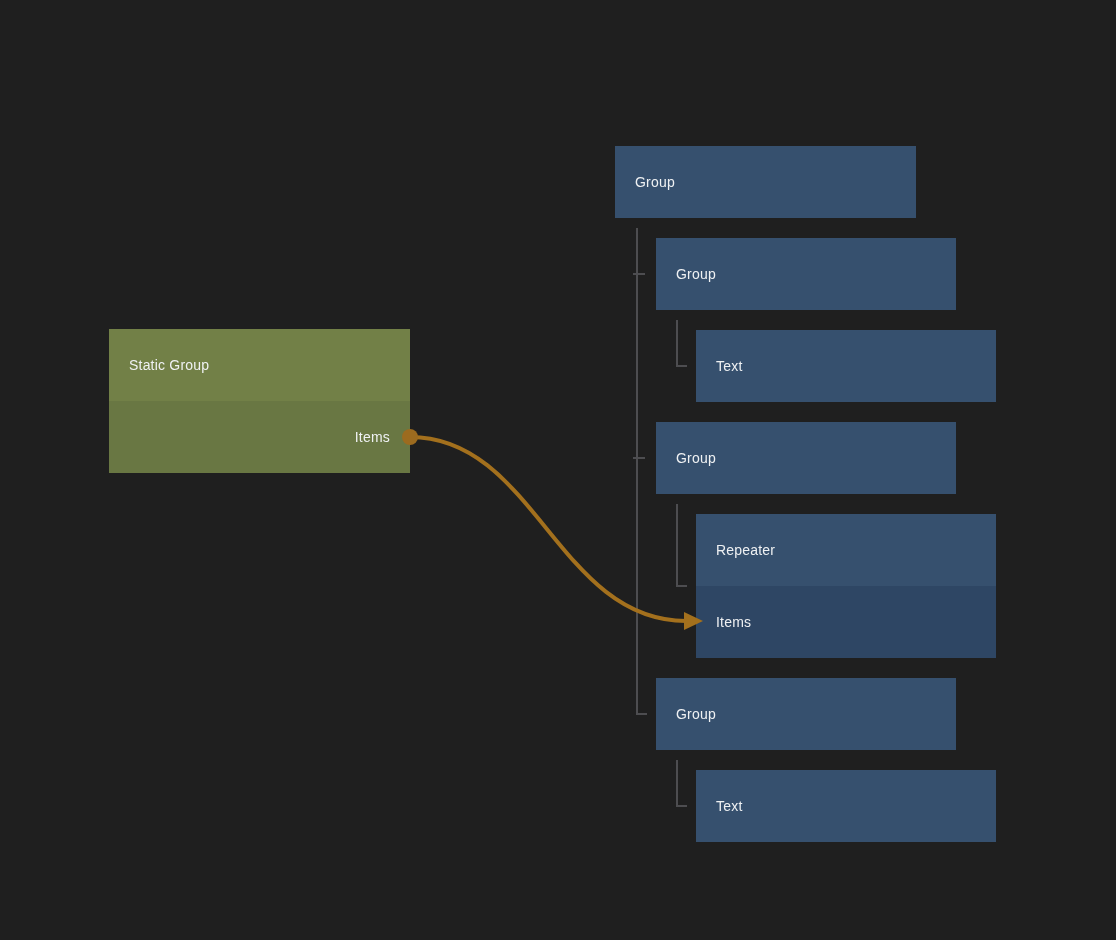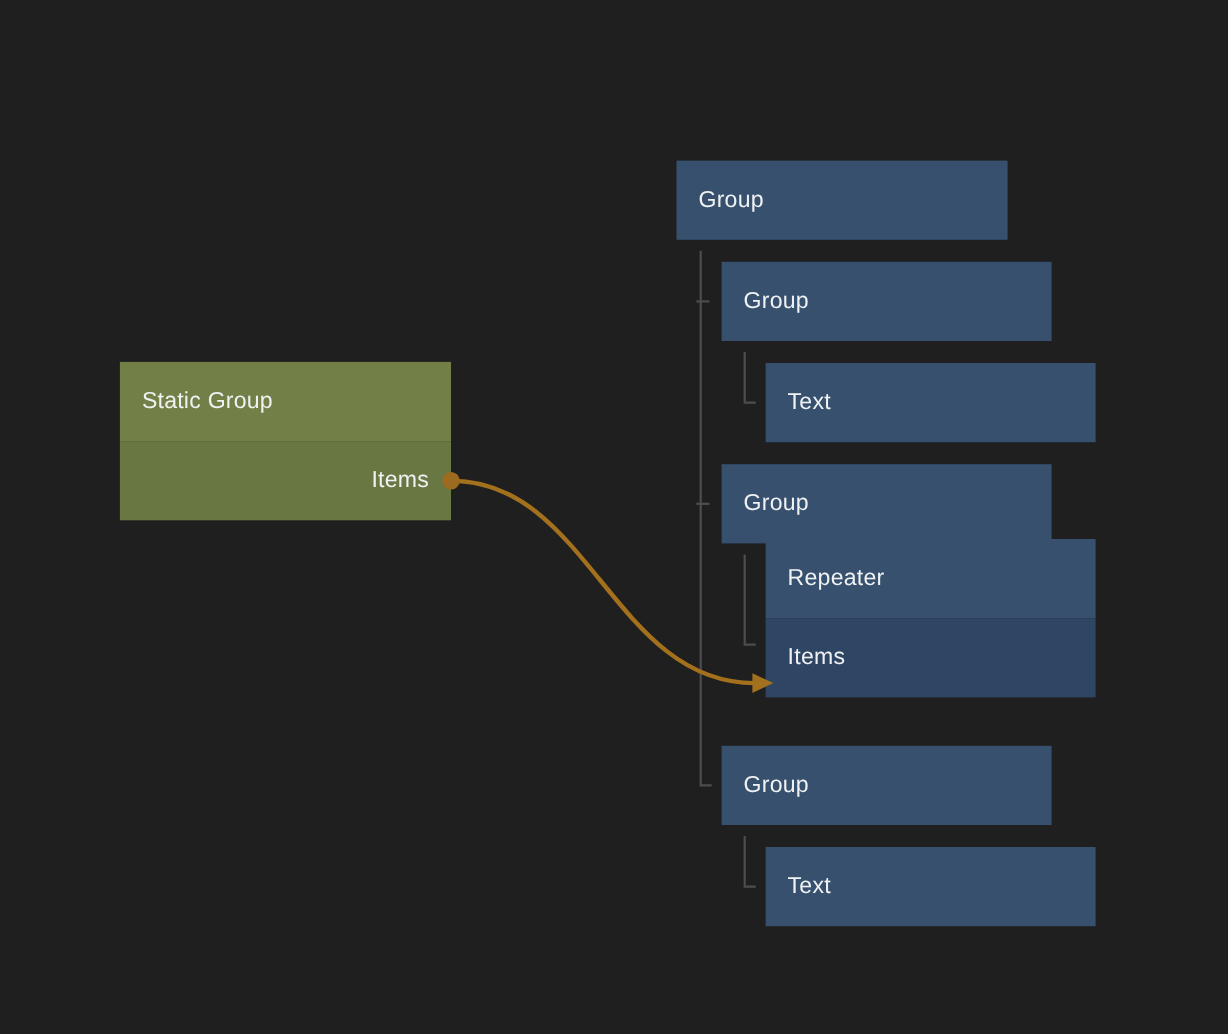--- a/index.html
+++ b/index.html
@@ -9,21 +9,21 @@
     font-family: "Liberation Sans", "DejaVu Sans", sans-serif;
     overflow: hidden;
   }
   .canvas {
     position: relative;
     width: 1116px; height: 940px;
     background: #1f1f1f;
   }
   .node {
     position: absolute;
-    font-size: 21px;
+    font-size: 14px;
     color: #eff1f3;
     letter-spacing: 0.2px;
   }
   .row {
     height: 72px;
     display: flex;
     align-items: center;
     padding: 0 20px;
     box-sizing: border-box;
   }
@@ -57,21 +57,21 @@
   </div>
 
   <div class="node blue" style="left:696px; top:330px; width:300px;">
     <div class="row header">Text</div>
   </div>
 
   <div class="node blue" style="left:656px; top:422px; width:300px;">
     <div class="row header">Group</div>
   </div>
 
-  <div class="node blue" style="left:696px; top:490px; width:300px;">
+  <div class="node blue" style="left:696px; top:514px; width:300px;">
     <div class="row header">Repeater</div>
     <div class="row body">Items</div>
   </div>
 
   <div class="node blue" style="left:656px; top:678px; width:300px;">
     <div class="row header">Group</div>
   </div>
 
   <div class="node blue" style="left:696px; top:770px; width:300px;">
     <div class="row header">Text</div>

